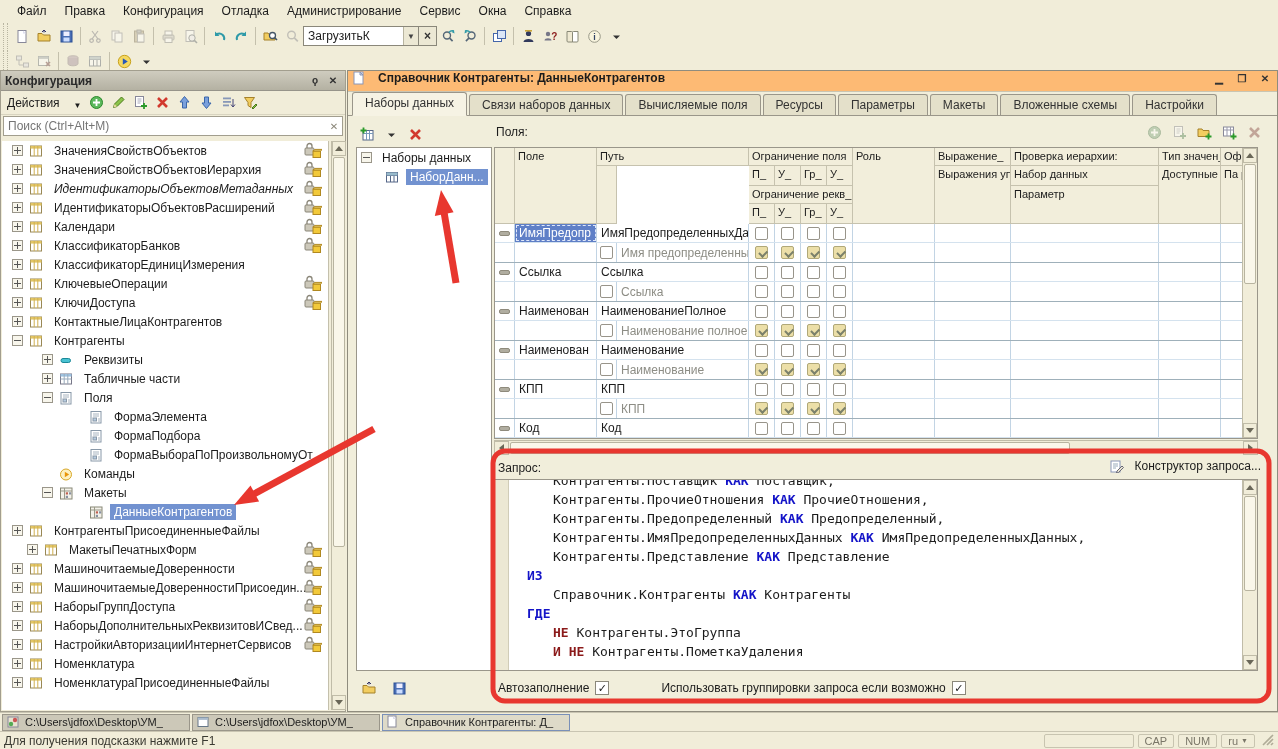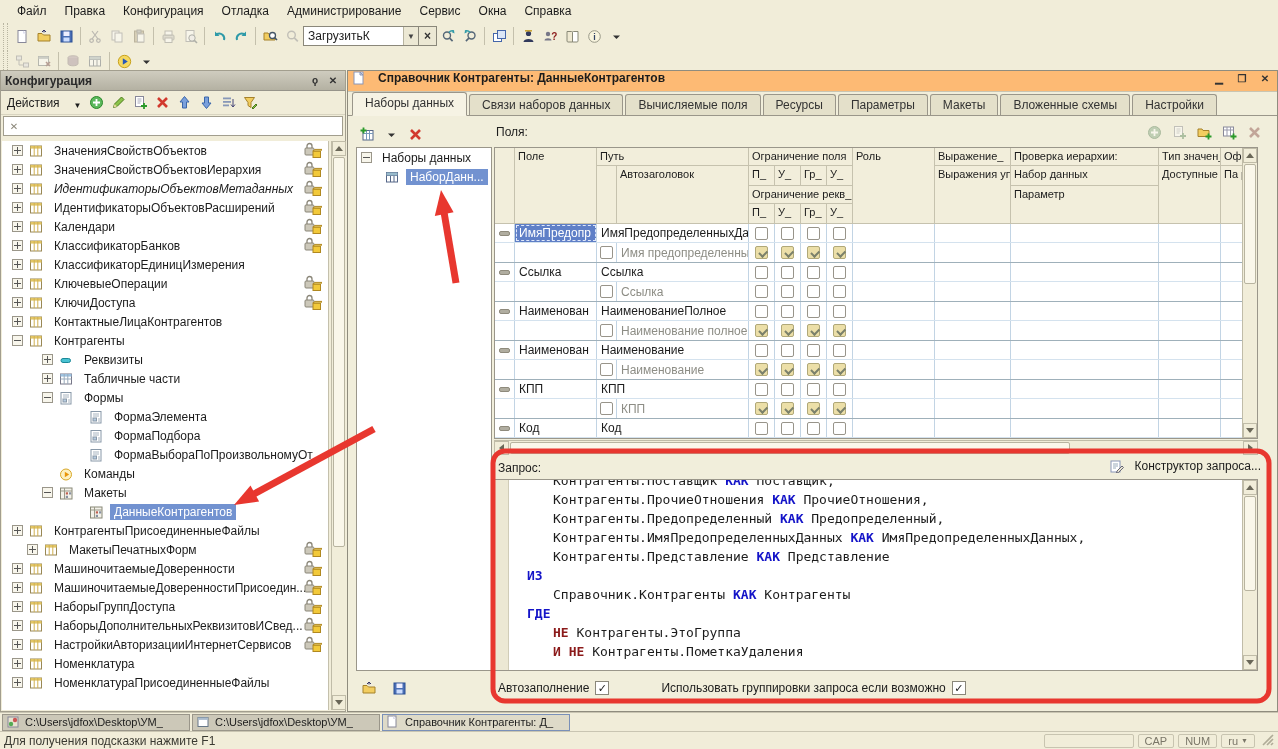--- a/index.html
+++ b/index.html
@@ -361,20 +361,21 @@
           </span>
           <span class="tbtn">
             <svg width="15" height="15" viewBox="0 0 15 15">
               <path d="M1.5 2.5h10L8 7.5v5L5 10.5v-3z" fill="#f2cd60" stroke="#a5812a"></path>
               <path d="M9 13l4-4 1 1-4 4z" fill="#8bc34a" stroke="#4a7a1a"></path>
             </svg>
           </span>
         </span>
     </div>
     <div id="cfg-search">
+      <input placeholder="Поиск (Ctrl+Alt+M)" style="">
       <span class="winbtn" style="color:#8a8678">✕</span>
     </div>
     <div id="cfg-tree">
         <div class="trow" style="padding-left: 10px;">
           <span class="exp">
             <svg width="7" height="7">
               <path d="M0 3.5h7M3.5 0v7" stroke="#555"></path>
             </svg>
           </span>
           <span class="ticn">
@@ -619,21 +620,21 @@
             </svg>
           </span>
           <span class="ticn">
             <svg width="15" height="15" viewBox="0 0 15 15">
               <rect x="2" y="1.5" width="10" height="11.5" fill="#fff" stroke="#8898a8"></rect>
               <path d="M4 4h6M4 6h6" stroke="#a8b4c0"></path>
               <rect x="4" y="8" width="3.5" height="3" fill="#b8cce0" stroke="#8898a8"></rect>
               <path d="M9 9h2M9 11h2" stroke="#a8b4c0"></path>
             </svg>
           </span>
-          <span class="lbl">Формы</span>
+          <span class="lbl">Поля</span>
         </div>
         <div class="trow" style="padding-left: 70px;">
           <span style="width:17px;flex:none"></span>
           <span class="ticn">
             <svg width="15" height="15" viewBox="0 0 15 15">
               <rect x="2" y="1.5" width="10" height="11.5" fill="#fff" stroke="#8898a8"></rect>
               <path d="M4 4h6M4 6h6" stroke="#a8b4c0"></path>
               <rect x="4" y="8" width="3.5" height="3" fill="#b8cce0" stroke="#8898a8"></rect>
               <path d="M9 9h2M9 11h2" stroke="#a8b4c0"></path>
             </svg>
@@ -1005,21 +1006,20 @@
           </svg>
         </span>
       </div>
     <div id="ftable">
       <div id="fgrid">
           <div style="position:relative;height:76px">
             <div class="hcell" style="left:0px;top:0px;width:20px;height:76px"></div>
             <div class="hcell" style="left:20px;top:0px;width:82px;height:76px">Поле</div>
             <div class="hcell" style="left:102px;top:0px;width:152px;height:18px">Путь</div>
             <div class="hcell" style="left:102px;top:18px;width:20px;height:58px"></div>
-            <div class="hcell" style="left:122px;top:18px;width:132px;height:58px">Автозаголовок</div>
             <div class="hcell" style="left:254px;top:0px;width:104px;height:18px">Ограничение поля</div>
             <div class="hcell" style="left:254px;top:18px;width:26px;height:20px">П_</div>
             <div class="hcell" style="left:280px;top:18px;width:26px;height:20px">У_</div>
             <div class="hcell" style="left:306px;top:18px;width:26px;height:20px">Гр_</div>
             <div class="hcell" style="left:332px;top:18px;width:26px;height:20px">У_</div>
             <div class="hcell" style="left:254px;top:38px;width:104px;height:18px">Ограничение рекв_</div>
             <div class="hcell" style="left:254px;top:56px;width:26px;height:20px">П_</div>
             <div class="hcell" style="left:280px;top:56px;width:26px;height:20px">У_</div>
             <div class="hcell" style="left:306px;top:56px;width:26px;height:20px">Гр_</div>
             <div class="hcell" style="left:332px;top:56px;width:26px;height:20px">У_</div>

